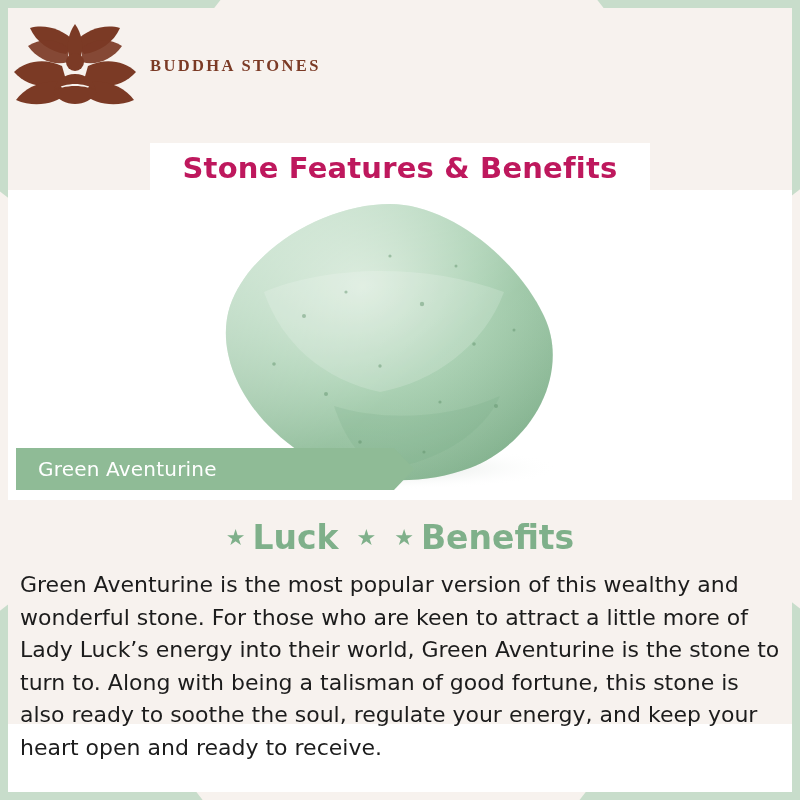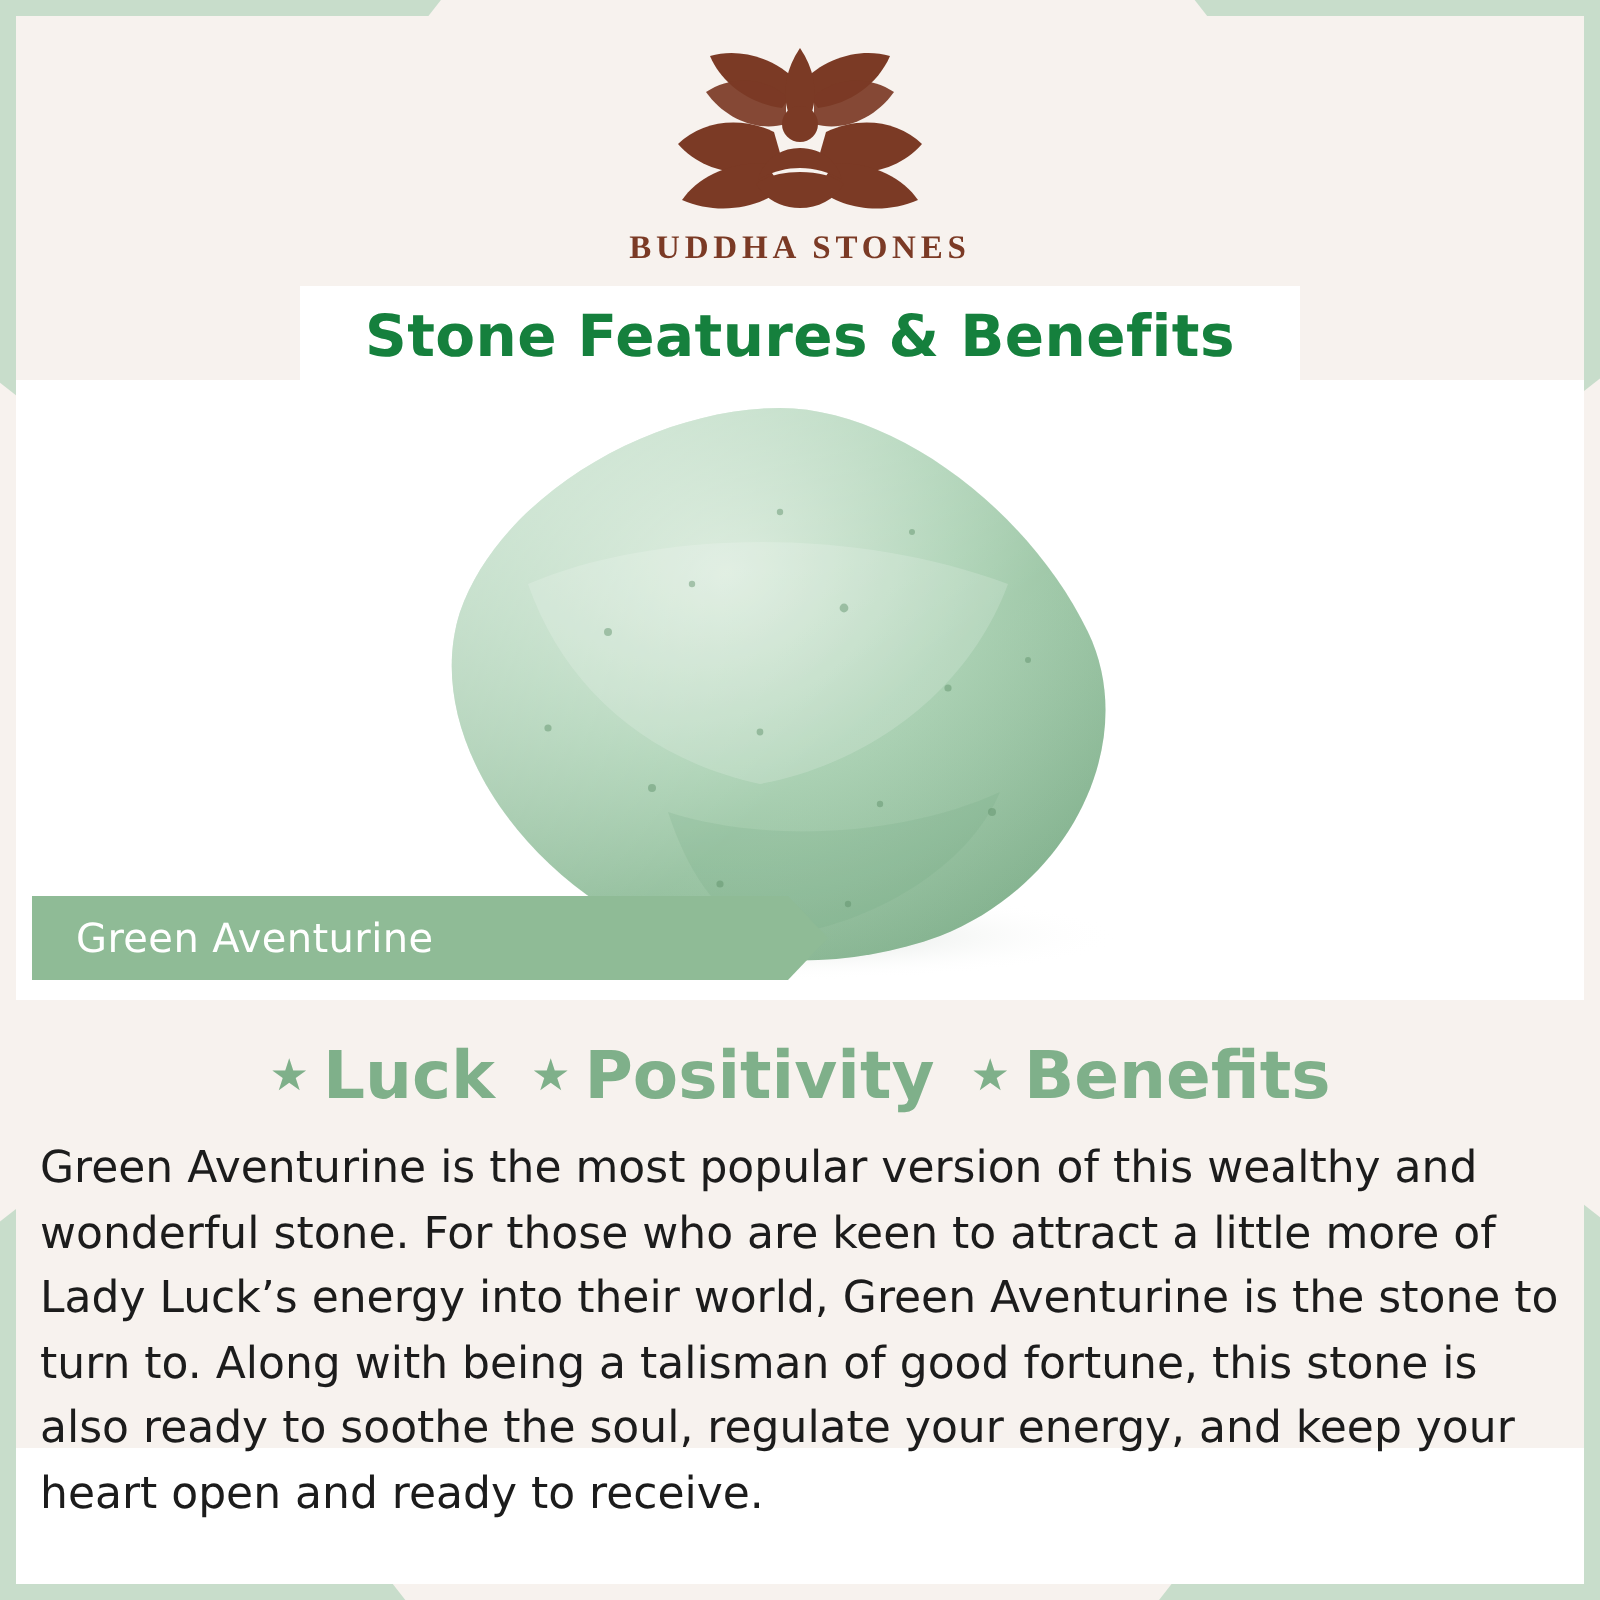--- a/index.html
+++ b/index.html
@@ -73,21 +73,21 @@
     position: absolute;
     left: 0;
     top: 0;
     width: 100%;
     z-index: 5;
     text-align: center;
   }
   .logo-wrap {
     padding-top: 18px;
     display: flex;
-    flex-direction: column;
+    flex-direction: row;
     align-items: center;
   }
   .logo-mark {
     width: 150px;
     height: 92px;
     display: block;
   }
   .brand-name {
     margin-top: 4px;
     font-size: 16.5px;
@@ -108,21 +108,21 @@
     z-index: 6;
     display: flex;
     align-items: center;
     justify-content: center;
     box-shadow: 0 0 0 0 rgba(0,0,0,0);
   }
   .title-banner .title-text {
     font-family: "DejaVu Sans", sans-serif;
     font-weight: bold;
     font-size: 29px;
-    color: #15803d;
+    color: #be185d;
     letter-spacing: 0.2px;
     white-space: nowrap;
   }
 
   
   .photo-area {
     position: absolute;
     left: 8px;
     top: 190px;
     width: 784px;
@@ -317,21 +317,20 @@
   </div>
 
   <div class="content">
     <div class="keywords">
       <span class="kw">
         <span class="star">★</span>
         <span class="kw-label">Luck</span>
       </span>
       <span class="kw">
         <span class="star">★</span>
-        <span class="kw-label">Positivity</span>
       </span>
       <span class="kw">
         <span class="star">★</span>
         <span class="kw-label">Benefits</span>
       </span>
     </div>
     <p class="paragraph">Green Aventurine is the most popular version of this wealthy and wonderful stone. For those who are keen to attract a little more of Lady Luck’s energy into their world, Green Aventurine is the stone to turn to. Along with being a talisman of good fortune, this stone is also ready to soothe the soul, regulate your energy, and keep your heart open and ready to receive.</p>
   </div>
 
   <div class="bottom-strip"></div>

